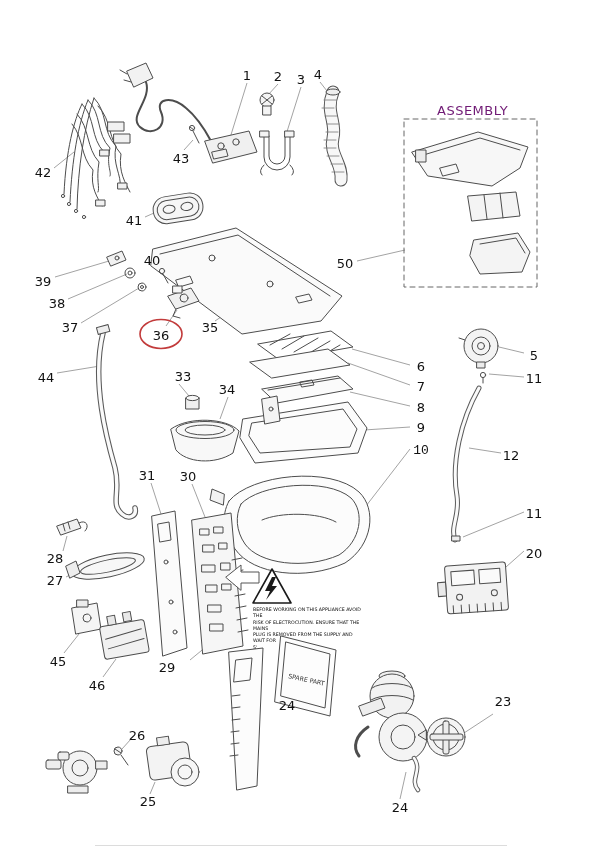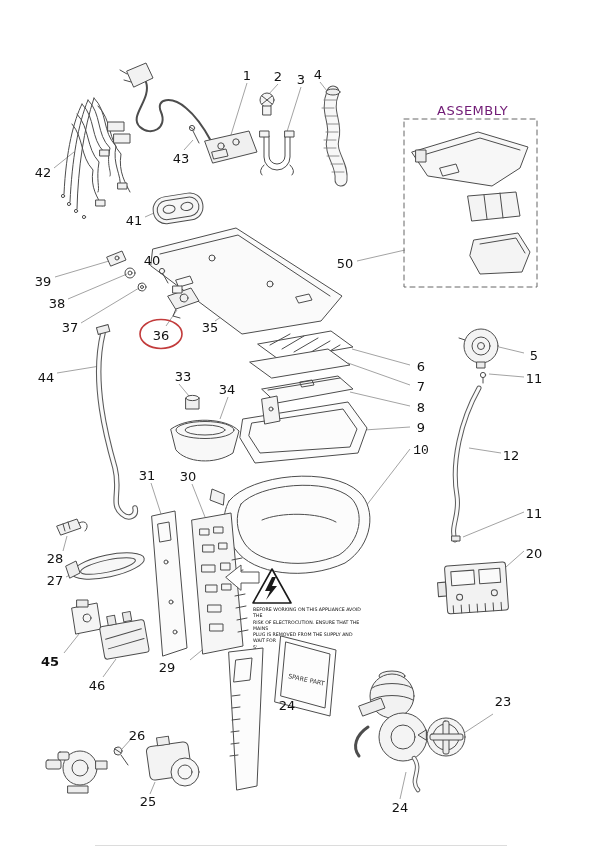--- a/index.html
+++ b/index.html
@@ -424,21 +424,21 @@
         <div class="part-label" style="left: 511px; top: 455px;">12</div>
         <div class="part-label" style="left: 46px; top: 377px;">44</div>
         <div class="part-label" style="left: 175px; top: 376px; margin-left: 8px;">33</div>
         <div class="part-label" style="left: 227px; top: 389px;">34</div>
         <div class="part-label" style="left: 147px; top: 475px;">31</div>
         <div class="part-label" style="left: 188px; top: 476px;">30</div>
         <div class="part-label" style="left: 534px; top: 513px;">11</div>
         <div class="part-label" style="left: 534px; top: 553px;">20</div>
         <div class="part-label" style="left: 55px; top: 558px;">28</div>
         <div class="part-label" style="left: 55px; top: 580px;">27</div>
-        <div class="part-label" style="left: 50px; top: 661px; font-weight: bold;">45</div>
+        <div class="part-label" style="left: 58px; top: 661px;">45</div>
         <div class="part-label" style="left: 97px; top: 685px;">46</div>
         <div class="part-label" style="left: 167px; top: 667px;">29</div>
         <div class="part-label" style="left: 287px; top: 705px;">24</div>
         <div class="part-label" style="left: 137px; top: 735px;">26</div>
         <div class="part-label" style="left: 148px; top: 801px;">25</div>
         <div class="part-label" style="left: 503px; top: 701px;">23</div>
         <div class="part-label" style="left: 400px; top: 807px;">24</div>
       </div>
 
   <div class="page-edge"></div>

